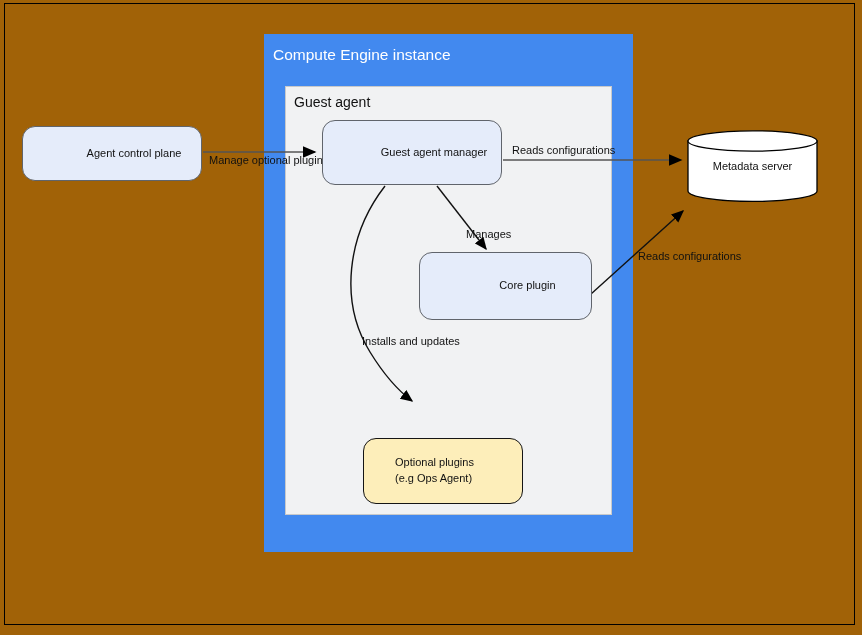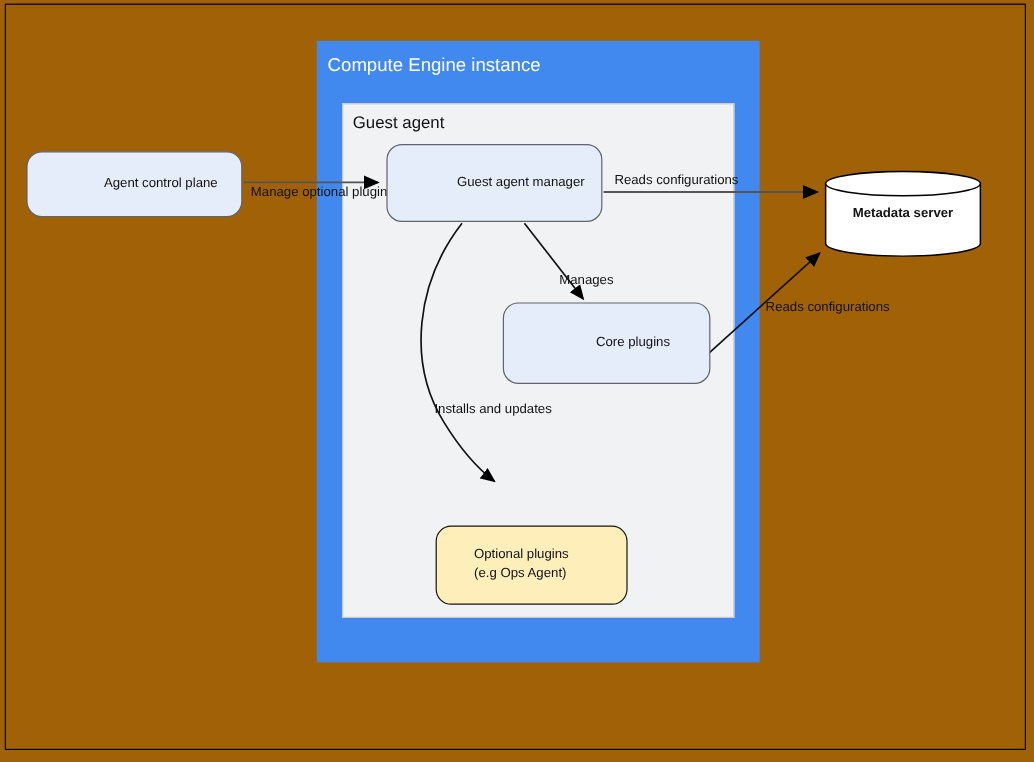--- a/index.html
+++ b/index.html
@@ -100,24 +100,23 @@
   #optional-plugins {
     left: 363px; top: 406px;  width: 160px; height: 66px;
     align-items: flex-start;
     padding-left: 31px;
     text-align: left;
   }
   
   #metadata-server {
     position: absolute;
     left: 687px;
-    top: 142px;
+    top: 130px;
     width: 131px;
     height: 72px;
-    font-weight: bold;
   }
   .cyl-label {
     position: absolute;
     left: 0;
     top: 0;
     width: 131px;
     height: 72px;
     display: flex;
     align-items: center;
     justify-content: center;
@@ -197,21 +196,21 @@
 
   <div class="node node-blue" id="agent-control-plane">
     <span>Agent control plane</span>
   </div>
 
   <div class="node node-blue" id="guest-agent-manager">
     <span>Guest agent manager</span>
   </div>
 
   <div class="node node-blue" id="core-plugin">
-    <span>Core plugins</span>
+    <span>Core plugin</span>
   </div>
 
   <div class="node node-tan" id="optional-plugins">
     <span>Optional plugins</span>
     <span>(e.g  Ops Agent)</span>
   </div>
 
   <div id="metadata-server">
     <svg width="131" height="72" viewBox="0 0 131 72" xmlns="http://www.w3.org/2000/svg">
       <path d="M1,11 L1,61 A64.5,10.5 0 0 0 130,61 L130,11 Z" fill="#ffffff" stroke="#000000" stroke-width="1.3"></path>

